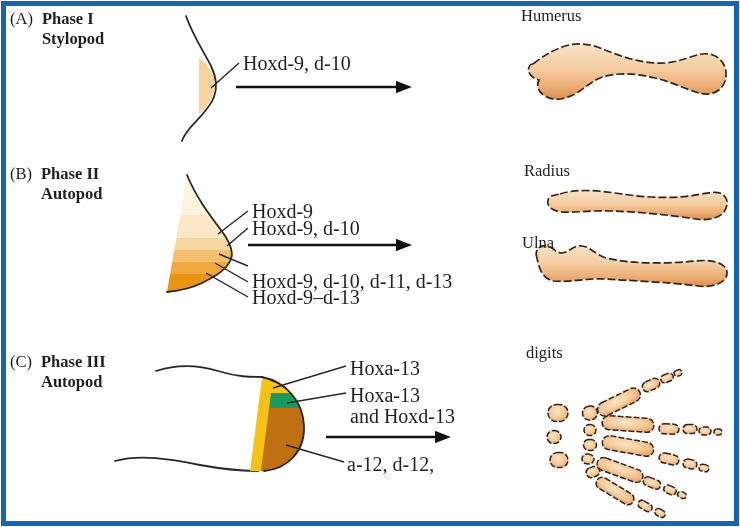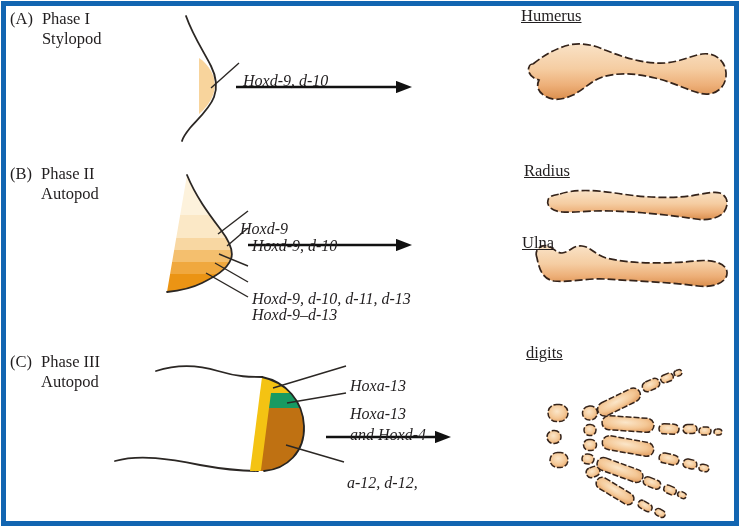--- a/index.html
+++ b/index.html
@@ -2,24 +2,24 @@
 <html><head>
 <meta charset="utf-8">
 <style>
   html,body{margin:0;padding:0;background:#fff;}
   .fig{position:relative;width:740px;height:527px;background:#fff;overflow:hidden;
        font-family:"Liberation Serif", serif;color:#211e1f;}
   .frame-border{position:absolute;left:1px;top:1px;right:1px;bottom:1px;
        border:5px solid #1265b1;pointer-events:none;}
   .hdr{position:absolute;display:flex;gap:9px;font-size:16.5px;line-height:20px;}
   .hdr .tag{font-weight:400;}
-  .hdr .bold{font-weight:400;}
-  .gene{position:absolute;font-style:italic;font-size:16px;line-height:16px;white-space:nowrap;margin-top:18px;}
+  .hdr .bold{font-weight:700;}
+  .gene{position:absolute;font-size:20px;line-height:16px;white-space:nowrap;}
   .gene.multi{line-height:21px;}
-  .result{position:absolute;font-size:16.5px;line-height:20px;white-space:nowrap;text-decoration:underline;}
+  .result{position:absolute;font-size:16.5px;line-height:20px;white-space:nowrap;}
   svg{position:absolute;left:0;top:0;}
 </style>
 </head>
 <body>
 
 <div class="fig">
 
   <svg width="740" height="527" viewBox="0 0 740 527">
     <defs>
       <marker id="ah" markerWidth="6.5" markerHeight="5" refX="0.5" refY="2.5" orient="auto" markerUnits="strokeWidth">
@@ -146,38 +146,38 @@
   <div class="gene" style="left:243px;top:55px">Hoxd-9, d-10</div>
   <div class="result" style="left:521px;top:6px">Humerus</div>
 
   <div class="hdr" style="left:10px;top:164px">
     <span class="tag">(B)</span>
     <span class="bold">
       <span style="display:block">Phase II</span>
       <span style="display:block">Autopod</span>
     </span>
   </div>
-  <div class="gene" style="left:240px;top:203px">Hoxd-9</div>
+  <div class="gene" style="left:252px;top:203px">Hoxd-9</div>
   <div class="gene" style="left:252px;top:220px">Hoxd-9, d-10</div>
   <div class="gene" style="left:252px;top:273px">Hoxd-9, d-10, d-11, d-13</div>
   <div class="gene" style="left:252px;top:289px">Hoxd-9–d-13</div>
   <div class="result" style="left:524px;top:161px">Radius</div>
   <div class="result" style="left:522px;top:233px">Ulna</div>
 
   <div class="hdr" style="left:10px;top:352px">
     <span class="tag">(C)</span>
     <span class="bold">
       <span style="display:block">Phase III</span>
       <span style="display:block">Autopod</span>
     </span>
   </div>
   <div class="gene" style="left:350px;top:360px">Hoxa-13</div>
   <div class="gene multi" style="left:350px;top:385px">
     <span style="display:block">Hoxa-13</span>
-    <span style="display:block">and Hoxd-4</span>
+    <span style="display:block">and Hoxd-13</span>
   </div>
   <div class="gene multi" style="left:347px;top:454px">
     <span style="display:block">a-12, d-12,</span>
   </div>
   <div class="result" style="left:526px;top:343px">
     <span style="display:block">digits</span>
   </div>
 
   <div class="frame-border"></div>
 </div>

